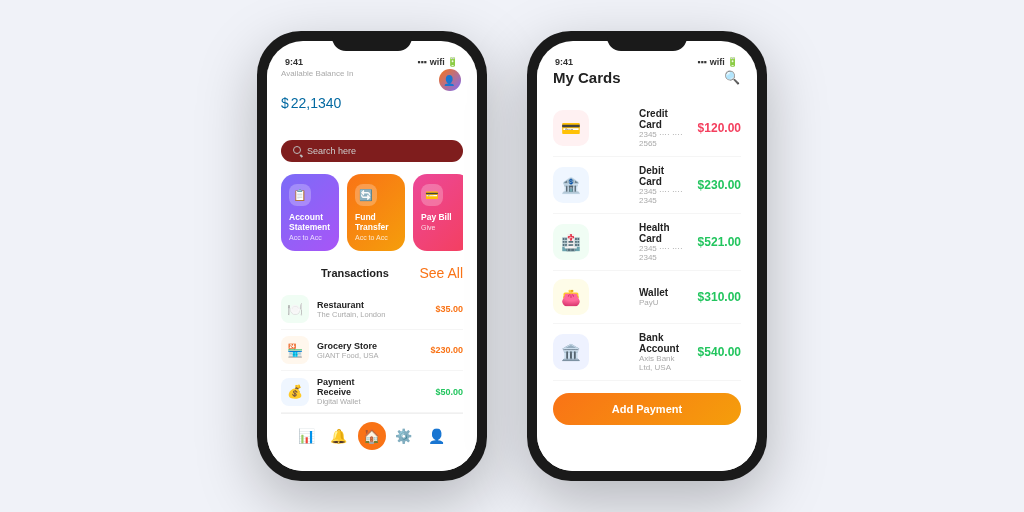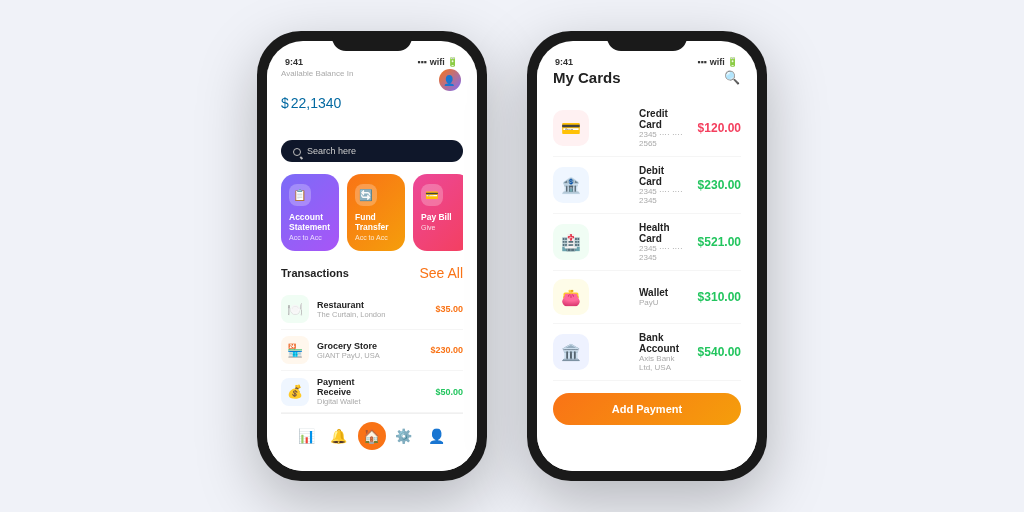--- a/index.html
+++ b/index.html
@@ -100,25 +100,25 @@
       margin-bottom: 26px;
     }
 
     .balance span {
       font-size: 14px;
       font-weight: 400;
       margin-right: 2px;
     }
 
     .search-bar {
-      background: #0f172a;
+      background: #7f1d1d;
       border-radius: 20px;
       padding: 6px 12px;
       display: flex;
-      align-items: flex-end;
+      align-items: flex-start;
       gap: 6px;
       margin-bottom: 12px;
     }
 
     .search-bar .search-icon-inner {
       width: 8px;
       height: 8px;
       border: 1.5px solid #bbb;
       border-radius: 50%;
       position: relative;
@@ -183,20 +183,21 @@
       font-size: 7px;
       opacity: 0.8;
     }
 
     
     .section-header {
       display: flex;
       justify-content: space-between;
       align-items: center;
       margin-bottom: 8px;
+      margin-left: 40px;
     }
 
     .section-title {
       font-size: 11px;
       font-weight: 700;
       color: #222;
     }
 
     .see-all {
       font-size: 14px;
@@ -430,21 +431,21 @@
             <div class="txn-name">Restaurant</div>
             <div class="txn-sub">The Curtain, London</div>
           </div>
           <span class="txn-amount debit">$35.00</span>
         </div>
 
         <div class="txn-item">
           <div class="txn-icon" style="background:#fff7ed;">🏪</div>
           <div class="txn-info">
             <div class="txn-name">Grocery Store</div>
-            <div class="txn-sub">GIANT PayU, USA</div>
+            <div class="txn-sub">GIANT Food, USA</div>
           </div>
           <span class="txn-amount debit">$230.00</span>
         </div>
 
         <div class="txn-item">
           <div class="txn-icon" style="background:#eff6ff;">💰</div>
           <div class="txn-info">
             <div class="txn-name">Payment Receive</div>
             <div class="txn-sub">Digital Wallet</div>
           </div>

